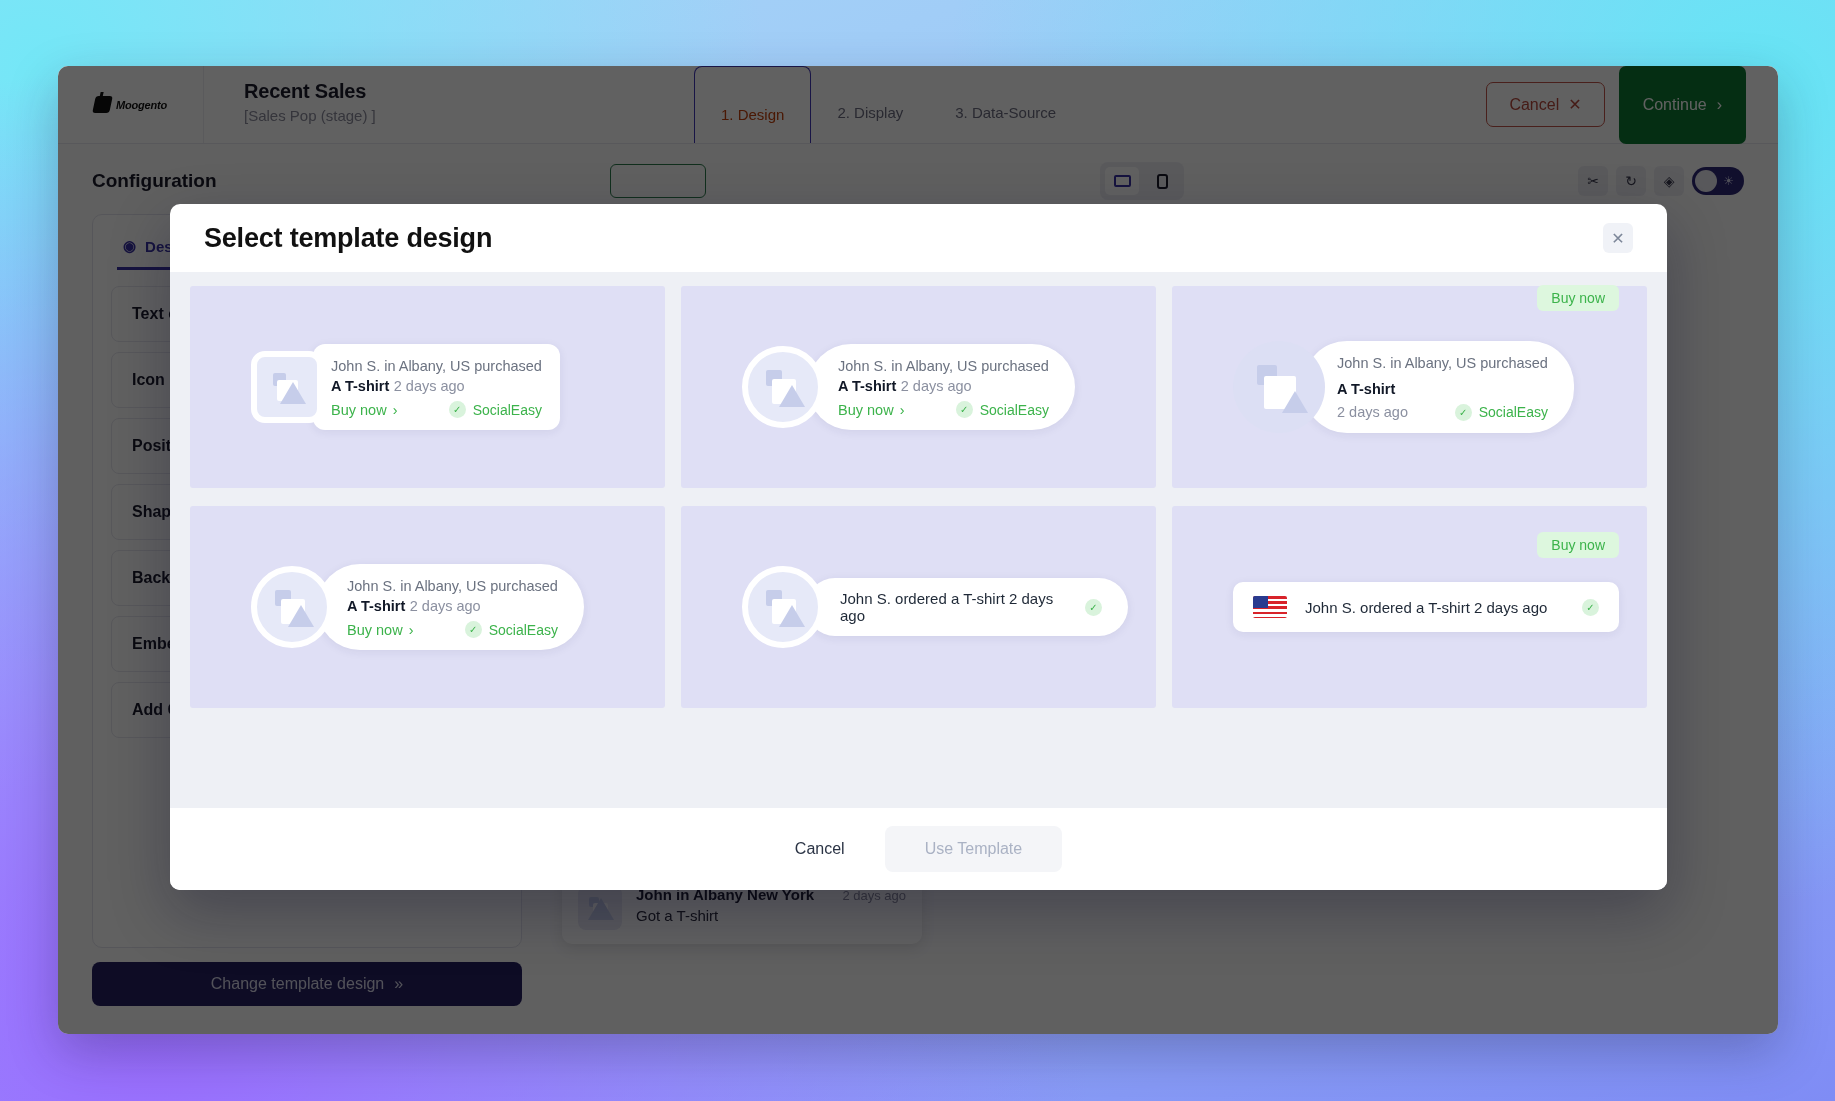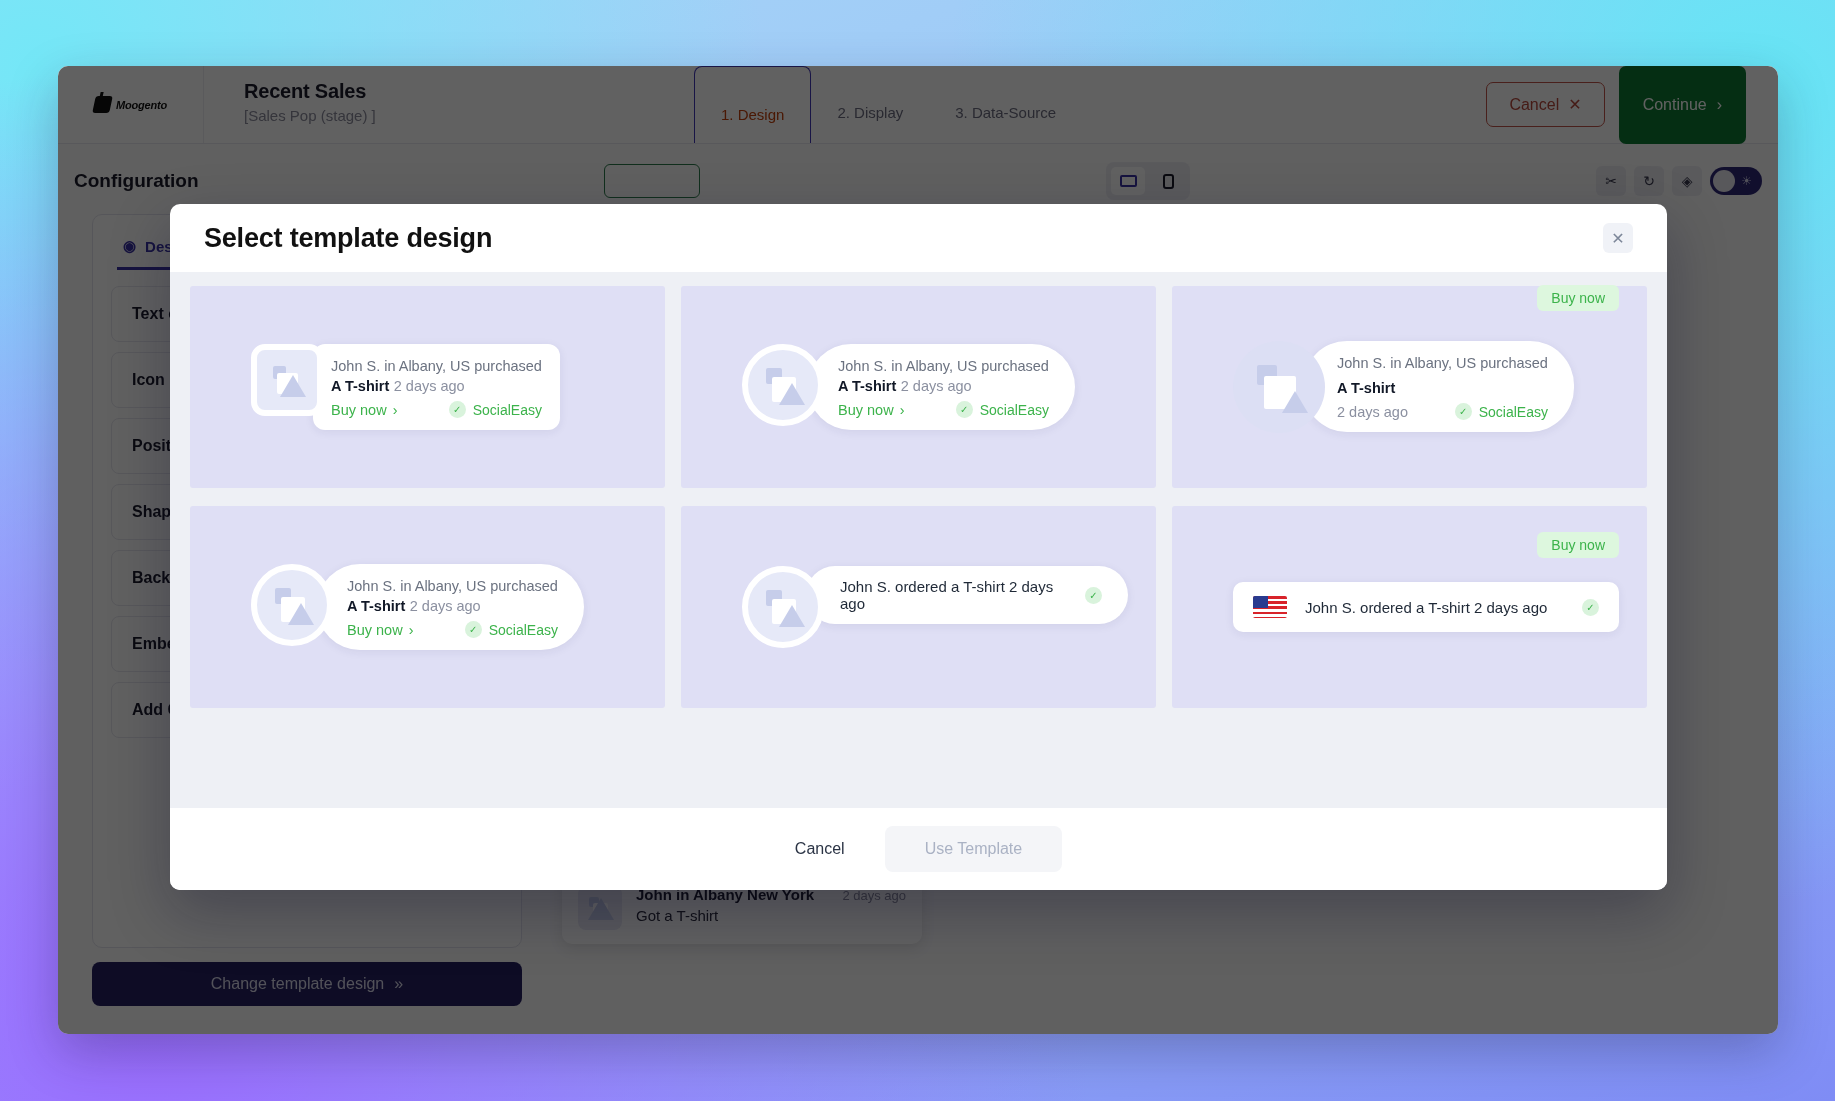--- a/index.html
+++ b/index.html
@@ -45,21 +45,21 @@
   .btn-cancel {
     border: 1px solid #c0564a; color: #b6483c; background: transparent;
     padding: 12px 22px; border-radius: 7px; font-size: 16px; display: flex; align-items: center; gap: 9px;
     font-family: inherit; cursor: pointer;
   }
   .btn-continue {
     background: #0f7a34; color: #fff; border: none; padding: 30px 24px; border-radius: 7px;
     font-size: 16px; display: flex; align-items: center; gap: 10px; font-family: inherit; cursor: pointer;
   }
 
-  .conf-row { display: flex; align-items: center; padding: 18px 16px 6px; gap: 18px; }
+  .conf-row { display: flex; align-items: center; padding: 18px 34px 6px; gap: 18px; }
   .conf-label { font-size: 19px; font-weight: 600; color: #1b1b2b; }
   .conf-spacer { flex: 1; }
   .pill-green { border: 1px solid #2f7d4d; border-radius: 6px; width: 96px; height: 34px; }
   .view-toggle { display: flex; gap: 6px; background: #ececf2; padding: 5px; border-radius: 8px; }
   .view-btn { width: 34px; height: 28px; border-radius: 5px; display: flex; align-items: center; justify-content: center; }
   .view-btn.sel { background: #fff; }
   .icon-rect { width: 17px; height: 12px; border: 2px solid #3b33a5; border-radius: 2px; }
   .icon-phone { width: 11px; height: 15px; border: 2px solid #1b1b2b; border-radius: 3px; }
   .mini-icons { display: flex; gap: 8px; align-items: center; }
   .mini-icon { width: 30px; height: 30px; background: #ececf2; border-radius: 6px; display: flex; align-items: center; justify-content: center; font-size: 14px; color: #3b3b50; }
@@ -102,21 +102,21 @@
   }
   .modal-head { height: 68px; display: flex; align-items: center; padding: 0 34px; }
   .modal-title { font-size: 27px; font-weight: 700; color: #111; letter-spacing: -.2px; }
   .modal-close { margin-left: auto; width: 30px; height: 30px; border-radius: 6px; background: #f0f2f7; color: #7d8799; display: flex; align-items: center; justify-content: center; font-size: 16px; cursor: pointer; }
   .modal-body { flex: 1; background: #eef0f5; padding: 14px 20px 0; overflow: hidden; }
   .grid { display: grid; grid-template-columns: repeat(3, 1fr); gap: 18px 16px; }
   .tpl { background: #dfdff5; border-radius: 3px; height: 202px; display: flex; align-items: center; cursor: pointer; position: relative; }
   .tpl-inner { width: 100%; padding: 0 28px; position: relative; }
 
   
-  .notif { display: flex; align-items: flex-start; padding-left: 33px; }
+  .notif { display: flex; align-items: center; padding-left: 33px; }
   .n-thumb-sq { width: 72px; height: 72px; border-radius: 14px; background: #e6e9f8; border: 6px solid #fff; flex: none; }
   .n-thumb-circ { width: 82px; height: 82px; border-radius: 50%; background: #e6e9f8; border: 6px solid #fff; flex: none; }
   .n-card { background: #fff; border-radius: 12px; padding: 12px 18px; box-shadow: 0 2px 10px rgba(40,40,90,.08); }
   .n-card.round { border-radius: 44px; padding: 12px 26px; }
   .n-line1 { font-size: 14.5px; color: #6b7280; line-height: 1.45; }
   .n-prod { font-size: 14.5px; color: #111827; font-weight: 700; }
   .n-ago { font-size: 14.5px; color: #8b90a0; }
   .n-row3 { display: flex; align-items: center; margin-top: 6px; gap: 18px; }
   .n-buy { font-size: 14.5px; color: #3cb34b; display: flex; align-items: center; gap: 6px; }
   .n-brand { margin-left: auto; display: flex; align-items: center; gap: 7px; font-size: 14px; color: #3cb34b; }

